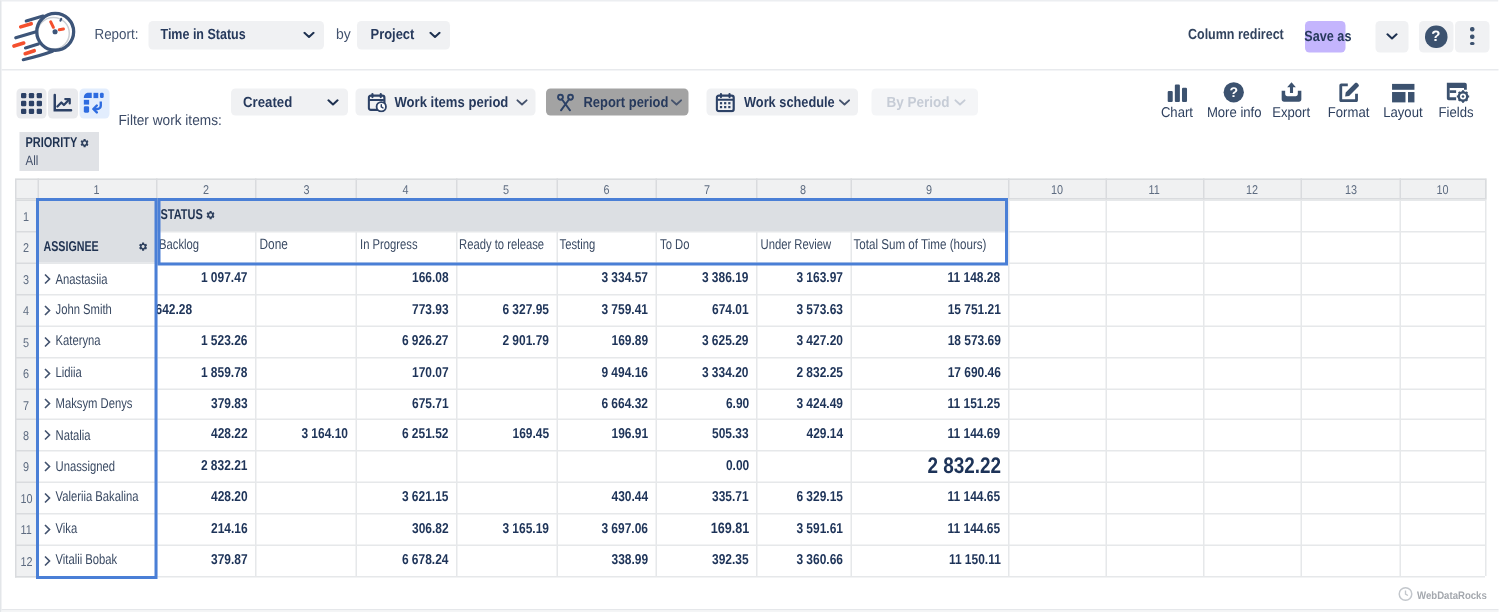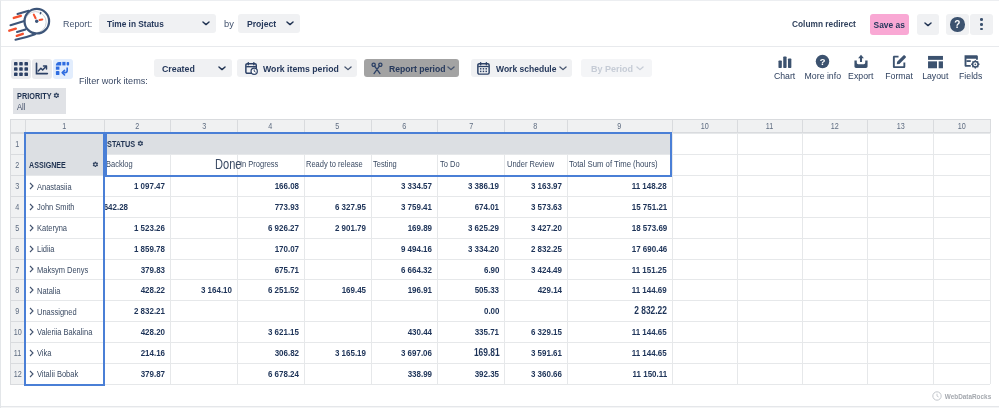--- a/index.html
+++ b/index.html
@@ -42,21 +42,21 @@
     <div style="position:absolute;left:222.5px;top:13px;height:19px;font-size:9.8px;line-height:19px;color:#42526e;"><span style="display:inline-block;white-space:nowrap;transform:scaleX(0.95);transform-origin:left center;margin-right:-0.52px;">by</span></div>
     <div style="position:absolute;left:237px;top:13px;width:62px;height:19px;background:#f0f1f3;border-radius:3px;display:flex;align-items:center;">
       <span style="padding-left:9px;flex:1;font-size:9.8px;font-weight:bold;color:#26395c;white-space:nowrap;"><span style="display:inline-block;white-space:nowrap;transform:scaleX(0.88);transform-origin:left center;margin-right:-3.99px;">Project</span></span>
       <span style="padding-right:6px;display:flex;">
         <svg width="8" height="5" viewBox="0 0 10 6" style="flex:0 0 auto;">
           <path d="M1.2 1 L5 4.4 L8.8 1" fill="none" stroke="#1e3150" stroke-width="1.7" stroke-linecap="round" stroke-linejoin="round"></path>
         </svg>
       </span>
     </div>
     <div style="position:absolute;left:791px;top:13px;width:65px;height:20px;font-size:9.8px;font-weight:bold;line-height:20px;color:#32435e;"><span style="display:inline-block;white-space:nowrap;transform:scaleX(0.85);transform-origin:left center;margin-right:-11.27px;">Column redirect</span></div>
-    <div style="position:absolute;left:868.5px;top:13px;width:39px;height:20.5px;background:#f9a8d4;border-radius:3px;display:flex;align-items:center;">
+    <div style="position:absolute;left:868.5px;top:13px;width:27px;height:20.5px;background:#c4b5fd;border-radius:3px;display:flex;align-items:center;">
       <span style="flex:1;text-align:center;font-size:9.8px;font-weight:bold;color:#26395c;white-space:nowrap;"><span style="display:inline-block;white-space:nowrap;transform:scaleX(0.86);transform-origin:center center;margin-left:-2.56px;margin-right:-2.56px;">Save as</span></span>
     </div>
     <div style="position:absolute;left:915.5px;top:13px;width:22.5px;height:20.5px;background:#f0f1f3;border-radius:3px;display:flex;align-items:center;">
       <span style="flex:1;display:flex;justify-content:center;">
         <svg width="8" height="5" viewBox="0 0 10 6" style="flex:0 0 auto;">
           <path d="M1.2 1 L5 4.4 L8.8 1" fill="none" stroke="#1e3150" stroke-width="1.7" stroke-linecap="round" stroke-linejoin="round"></path>
         </svg>
       </span>
     </div>
     <div style="position:absolute;left:945px;top:13px;width:22.5px;height:20.5px;background:#f0f1f3;border-radius:3px;display:flex;align-items:center;">
@@ -297,21 +297,21 @@
         <path fill="#2e405e" d="M19.14 12.94c.04-.3.06-.61.06-.94 0-.32-.02-.64-.07-.94l2.03-1.58a.49.49 0 0 0 .12-.61l-1.92-3.32a.488.488 0 0 0-.59-.22l-2.39.96c-.5-.38-1.03-.7-1.62-.94l-.36-2.54a.484.484 0 0 0-.48-.41h-3.84c-.24 0-.43.17-.47.41l-.36 2.54c-.59.24-1.13.57-1.62.94l-2.39-.96c-.22-.08-.47 0-.59.22L2.74 8.87c-.12.21-.08.47.12.61l2.03 1.58c-.05.3-.09.63-.09.94s.02.64.07.94l-2.03 1.58a.49.49 0 0 0-.12.61l1.92 3.32c.12.22.37.29.59.22l2.39-.96c.5.38 1.03.7 1.62.94l.36 2.54c.05.24.24.41.48.41h3.84c.24 0 .44-.17.47-.41l.36-2.54c.59-.24 1.13-.56 1.62-.94l2.39.96c.22.08.47 0 .59-.22l1.92-3.32c.12-.22.07-.47-.12-.61l-2.01-1.58zM12 15.6c-1.98 0-3.6-1.62-3.6-3.6s1.62-3.6 3.6-3.6 3.6 1.62 3.6 3.6-1.62 3.6-3.6 3.6z"></path>
       </svg>
     </div>
     <div style="position:absolute;left:28.3px;top:153.25px;width:69.0px;height:20.85px;display:flex;align-items:center;justify-content:space-between;font-size:9.5px;font-weight:bold;color:#1e3150;">
       <span style="display:inline-block;white-space:nowrap;transform:scaleX(0.75);transform-origin:left center;margin-right:-12.28px;">ASSIGNEE</span>
       <svg width="6.8" height="6.8" viewBox="0 0 24 24" style="flex:0 0 auto;">
         <path fill="#2e405e" d="M19.14 12.94c.04-.3.06-.61.06-.94 0-.32-.02-.64-.07-.94l2.03-1.58a.49.49 0 0 0 .12-.61l-1.92-3.32a.488.488 0 0 0-.59-.22l-2.39.96c-.5-.38-1.03-.7-1.62-.94l-.36-2.54a.484.484 0 0 0-.48-.41h-3.84c-.24 0-.43.17-.47.41l-.36 2.54c-.59.24-1.13.57-1.62.94l-2.39-.96c-.22-.08-.47 0-.59.22L2.74 8.87c-.12.21-.08.47.12.61l2.03 1.58c-.05.3-.09.63-.09.94s.02.64.07.94l-2.03 1.58a.49.49 0 0 0-.12.61l1.92 3.32c.12.22.37.29.59.22l2.39-.96c.5.38 1.03.7 1.62.94l.36 2.54c.05.24.24.41.48.41h3.84c.24 0 .44-.17.47-.41l.36-2.54c.59-.24 1.13-.56 1.62-.94l2.39.96c.22.08.47 0 .59-.22l1.92-3.32c.12-.22.07-.47-.12-.61l-2.01-1.58zM12 15.6c-1.98 0-3.6-1.62-3.6-3.6s1.62-3.6 3.6-3.6 3.6 1.62 3.6 3.6-1.62 3.6-3.6 3.6z"></path>
       </svg>
     </div>
     <div style="position:absolute;left:105.0px;top:153.25px;width:63.5px;height:20.85px;font-size:9.5px;line-height:20.85px;color:#3a4a63;white-space:nowrap;"><span style="display:inline-block;white-space:nowrap;transform:scaleX(0.79);transform-origin:left center;margin-right:-7.10px;">Backlog</span></div>
-    <div style="position:absolute;left:171.5px;top:153.25px;width:80px;height:20.85px;font-size:14px;line-height:20.85px;color:#3a4a63;white-space:nowrap;margin-left:42px;"><span style="display:inline-block;white-space:nowrap;transform:scaleX(0.79);transform-origin:left center;margin-right:-4.77px;">Done</span></div>
+    <div style="position:absolute;left:171.5px;top:153.25px;width:80px;height:20.85px;font-size:10px;line-height:20.85px;color:#3a4a63;white-space:nowrap;"><span style="display:inline-block;white-space:nowrap;transform:scaleX(0.79);transform-origin:left center;margin-right:-4.77px;">Done</span></div>
     <div style="position:absolute;left:238.5px;top:153.25px;width:63.69999999999999px;height:20.85px;font-size:9.5px;line-height:20.85px;color:#3a4a63;white-space:nowrap;"><span style="display:inline-block;white-space:nowrap;transform:scaleX(0.79);transform-origin:left center;margin-right:-10.20px;">In Progress</span></div>
     <div style="position:absolute;left:305.2px;top:153.25px;width:63.80000000000001px;height:20.85px;font-size:9.5px;line-height:20.85px;color:#3a4a63;white-space:nowrap;"><span style="display:inline-block;white-space:nowrap;transform:scaleX(0.79);transform-origin:left center;margin-right:-15.08px;">Ready to release</span></div>
     <div style="position:absolute;left:372.0px;top:153.25px;width:63.5px;height:20.85px;font-size:9.5px;line-height:20.85px;color:#3a4a63;white-space:nowrap;"><span style="display:inline-block;white-space:nowrap;transform:scaleX(0.79);transform-origin:left center;margin-right:-6.32px;">Testing</span></div>
     <div style="position:absolute;left:438.5px;top:153.25px;width:64px;height:20.85px;font-size:9.5px;line-height:20.85px;color:#3a4a63;white-space:nowrap;"><span style="display:inline-block;white-space:nowrap;transform:scaleX(0.79);transform-origin:left center;margin-right:-5.21px;">To Do</span></div>
     <div style="position:absolute;left:505.5px;top:153.25px;width:59.5px;height:20.85px;font-size:9.5px;line-height:20.85px;color:#3a4a63;white-space:nowrap;"><span style="display:inline-block;white-space:nowrap;transform:scaleX(0.79);transform-origin:left center;margin-right:-12.52px;">Under Review</span></div>
     <div style="position:absolute;left:568.0px;top:153.25px;width:102.0px;height:20.85px;font-size:9.5px;line-height:20.85px;color:#3a4a63;white-space:nowrap;"><span style="display:inline-block;white-space:nowrap;transform:scaleX(0.815);transform-origin:left center;margin-right:-20.11px;">Total Sum of Time (hours)</span></div>
     <div style="position:absolute;left:28.4px;top:175.10000000000002px;width:73.5px;height:19.85px;display:flex;align-items:center;font-size:9.5px;color:#3a4a63;white-space:nowrap;overflow:hidden;">
       <svg width="5" height="8" viewBox="0 0 5 8" style="margin:0 3px 0 0;flex:0 0 auto;">
         <path d="M1 1 L4 4 L1 7" fill="none" stroke="#42526e" stroke-width="1.1"></path>
       </svg>
@@ -388,21 +388,21 @@
     <div style="position:absolute;left:503px;top:279.35px;width:57.9px;height:19.85px;font-size:9.5px;font-weight:bold;line-height:19.85px;color:#1d3358;text-align:right;white-space:nowrap;"><span style="display:inline-block;white-space:nowrap;transform:scaleX(0.84);transform-origin:right center;margin-left:-4.65px;">429.14</span></div>
     <div style="position:absolute;left:565.5px;top:279.35px;width:100.4px;height:19.85px;font-size:9.5px;font-weight:bold;line-height:19.85px;color:#1d3358;text-align:right;white-space:nowrap;"><span style="display:inline-block;white-space:nowrap;transform:scaleX(0.84);transform-origin:right center;margin-left:-6.68px;">11 144.69</span></div>
     <div style="position:absolute;left:28.4px;top:300.20000000000005px;width:73.5px;height:19.85px;display:flex;align-items:center;font-size:9.5px;color:#3a4a63;white-space:nowrap;overflow:hidden;">
       <svg width="5" height="8" viewBox="0 0 5 8" style="margin:0 3px 0 0;flex:0 0 auto;">
         <path d="M1 1 L4 4 L1 7" fill="none" stroke="#42526e" stroke-width="1.1"></path>
       </svg>
       <span style="display:inline-block;white-space:nowrap;transform:scaleX(0.79);transform-origin:left center;margin-right:-10.53px;">Unassigned</span>
     </div>
     <div style="position:absolute;left:102.5px;top:300.20000000000005px;width:61.9px;height:19.85px;font-size:9.5px;font-weight:bold;line-height:19.85px;color:#1d3358;text-align:right;white-space:nowrap;"><span style="display:inline-block;white-space:nowrap;transform:scaleX(0.84);transform-origin:right center;margin-left:-5.92px;">2 832.21</span></div>
     <div style="position:absolute;left:436px;top:300.20000000000005px;width:62.4px;height:19.85px;font-size:9.5px;font-weight:bold;line-height:19.85px;color:#1d3358;text-align:right;white-space:nowrap;"><span style="display:inline-block;white-space:nowrap;transform:scaleX(0.84);transform-origin:right center;margin-left:-2.96px;">0.00</span></div>
-    <div style="position:absolute;left:565.5px;top:300.20000000000005px;width:100.4px;height:19.85px;font-size:10px;font-weight:bold;line-height:19.85px;color:#1d3358;text-align:right;white-space:nowrap;"><span style="display:inline-block;white-space:nowrap;transform:scaleX(0.84);transform-origin:right center;margin-left:-5.92px;">2 832.22</span></div>
+    <div style="position:absolute;left:565.5px;top:300.20000000000005px;width:100.4px;height:19.85px;font-size:15px;font-weight:bold;line-height:19.85px;color:#1d3358;text-align:right;white-space:nowrap;"><span style="display:inline-block;white-space:nowrap;transform:scaleX(0.84);transform-origin:right center;margin-left:-5.92px;">2 832.22</span></div>
     <div style="position:absolute;left:28.4px;top:321.05px;width:73.5px;height:19.85px;display:flex;align-items:center;font-size:9.5px;color:#3a4a63;white-space:nowrap;overflow:hidden;">
       <svg width="5" height="8" viewBox="0 0 5 8" style="margin:0 3px 0 0;flex:0 0 auto;">
         <path d="M1 1 L4 4 L1 7" fill="none" stroke="#42526e" stroke-width="1.1"></path>
       </svg>
       <span style="display:inline-block;white-space:nowrap;transform:scaleX(0.79);transform-origin:left center;margin-right:-14.71px;">Valeriia Bakalina</span>
     </div>
     <div style="position:absolute;left:102.5px;top:321.05px;width:61.9px;height:19.85px;font-size:9.5px;font-weight:bold;line-height:19.85px;color:#1d3358;text-align:right;white-space:nowrap;"><span style="display:inline-block;white-space:nowrap;transform:scaleX(0.84);transform-origin:right center;margin-left:-4.65px;">428.20</span></div>
     <div style="position:absolute;left:236px;top:321.05px;width:62.09999999999999px;height:19.85px;font-size:9.5px;font-weight:bold;line-height:19.85px;color:#1d3358;text-align:right;white-space:nowrap;"><span style="display:inline-block;white-space:nowrap;transform:scaleX(0.84);transform-origin:right center;margin-left:-5.92px;">3 621.15</span></div>
     <div style="position:absolute;left:369.5px;top:321.05px;width:61.9px;height:19.85px;font-size:9.5px;font-weight:bold;line-height:19.85px;color:#1d3358;text-align:right;white-space:nowrap;"><span style="display:inline-block;white-space:nowrap;transform:scaleX(0.84);transform-origin:right center;margin-left:-4.65px;">430.44</span></div>
     <div style="position:absolute;left:436px;top:321.05px;width:62.4px;height:19.85px;font-size:9.5px;font-weight:bold;line-height:19.85px;color:#1d3358;text-align:right;white-space:nowrap;"><span style="display:inline-block;white-space:nowrap;transform:scaleX(0.84);transform-origin:right center;margin-left:-4.65px;">335.71</span></div>

